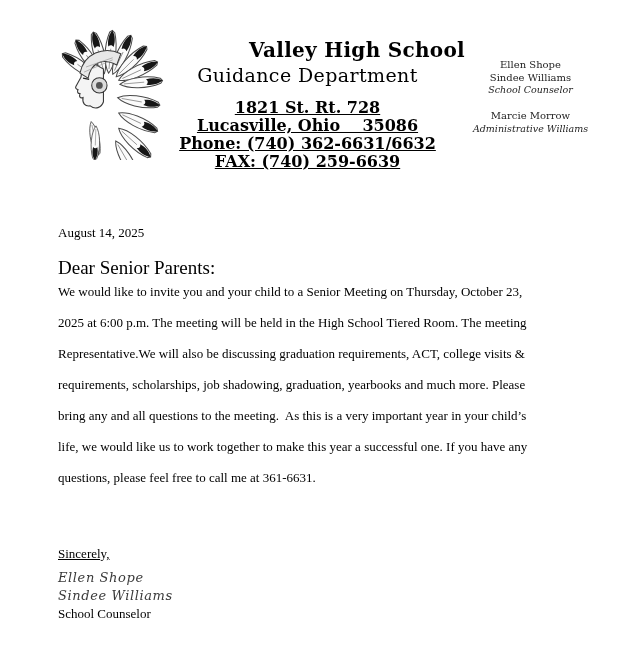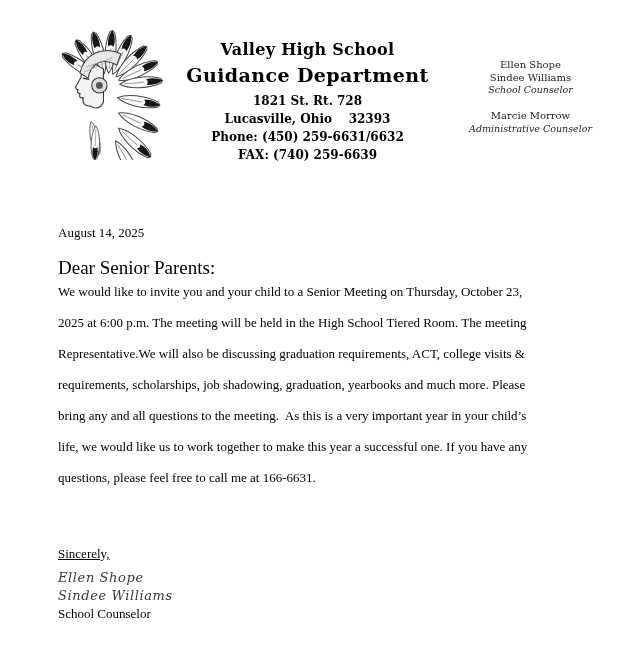--- a/index.html
+++ b/index.html
@@ -13,23 +13,23 @@
   }
   
   .logo{
     position:absolute;left:46px;top:22px;width:118px;height:138px;
   }
   .lh-center{
     position:absolute;left:150px;top:38px;width:315px;
     text-align:center;
     font-family:"DejaVu Serif", serif;
   }
-  .school-name{font-size:16px;font-weight:700;line-height:24px;letter-spacing:.3px;}
-  .dept-name{font-size:19px;font-weight:700;line-height:26px;letter-spacing:.4px;margin-bottom:4px;}
-  .addr{font-size:12px;font-weight:700;line-height:18px;white-space:pre;}
+  .school-name{font-size:20px;font-weight:700;line-height:24px;letter-spacing:.3px;text-align:right;}
+  .dept-name{font-size:19px;font-weight:400;line-height:26px;letter-spacing:.4px;margin-bottom:11px;}
+  .addr{font-size:16px;font-weight:700;line-height:18px;white-space:pre;text-decoration:underline;}
   .lh-staff{
     position:absolute;left:448px;top:59px;width:165px;
     text-align:center;
     font-family:"DejaVu Serif", serif;
     color:#1c1c1c;
   }
   .staff-name{font-size:10px;line-height:12.5px;}
   .staff-title{font-size:9.5px;line-height:12px;font-style:italic;}
   .staff-gap{height:14px;}
   
@@ -91,45 +91,45 @@
 
       <use href="#feather" transform="translate(42 88) rotate(168) scale(0.8)"></use>
       <use href="#feather" transform="translate(49 92) rotate(182) scale(0.8)"></use>
     </svg>
   </div>
 
   <div class="lh-center">
     <div class="school-name">Valley High School</div>
     <div class="dept-name">Guidance Department</div>
     <div class="addr">1821 St. Rt. 728</div>
-    <div class="addr">Lucasville, Ohio    32393</div>
-    <div class="addr">Phone: (450) 259-6631/6632</div>
+    <div class="addr">Lucasville, Ohio    35086</div>
+    <div class="addr">Phone: (740) 362-6631/6632</div>
     <div class="addr">FAX: (740) 259-6639</div>
   </div>
 
   <div class="lh-staff">
     <div class="staff-name">Ellen Shope</div>
     <div class="staff-name">Sindee Williams</div>
     <div class="staff-title">School Counselor</div>
     <div class="staff-gap"></div>
     <div class="staff-name">Marcie Morrow</div>
-    <div class="staff-title">Administrative Counselor</div>
+    <div class="staff-title">Administrative Williams</div>
   </div>
 
   <div class="date">August 14, 2025</div>
   <div class="salutation">Dear Senior Parents:</div>
 
   <div class="body-lines">
     <div class="body-line">We would like to invite you and your child to a Senior Meeting on Thursday, October 23,</div>
     <div class="body-line">2025 at 6:00 p.m. The meeting will be held in the High School Tiered Room. The meeting</div>
     <div class="body-line">Representative.We will also be discussing graduation requirements, ACT, college visits &amp;</div>
     <div class="body-line">requirements, scholarships, job shadowing, graduation, yearbooks and much more. Please</div>
     <div class="body-line">bring any and all questions to the meeting.  As this is a very important year in your child’s</div>
     <div class="body-line">life, we would like us to work together to make this year a successful one. If you have any</div>
-    <div class="body-line">questions, please feel free to call me at 166-6631.</div>
+    <div class="body-line">questions, please feel free to call me at 361-6631.</div>
   </div>
 
   <div class="closing">Sincerely,</div>
   <div class="sig sig1">Ellen Shope</div>
   <div class="sig sig2">Sindee Williams</div>
   <div class="sig-title">School Counselor</div>
 
 </div>
 
 </body></html>

